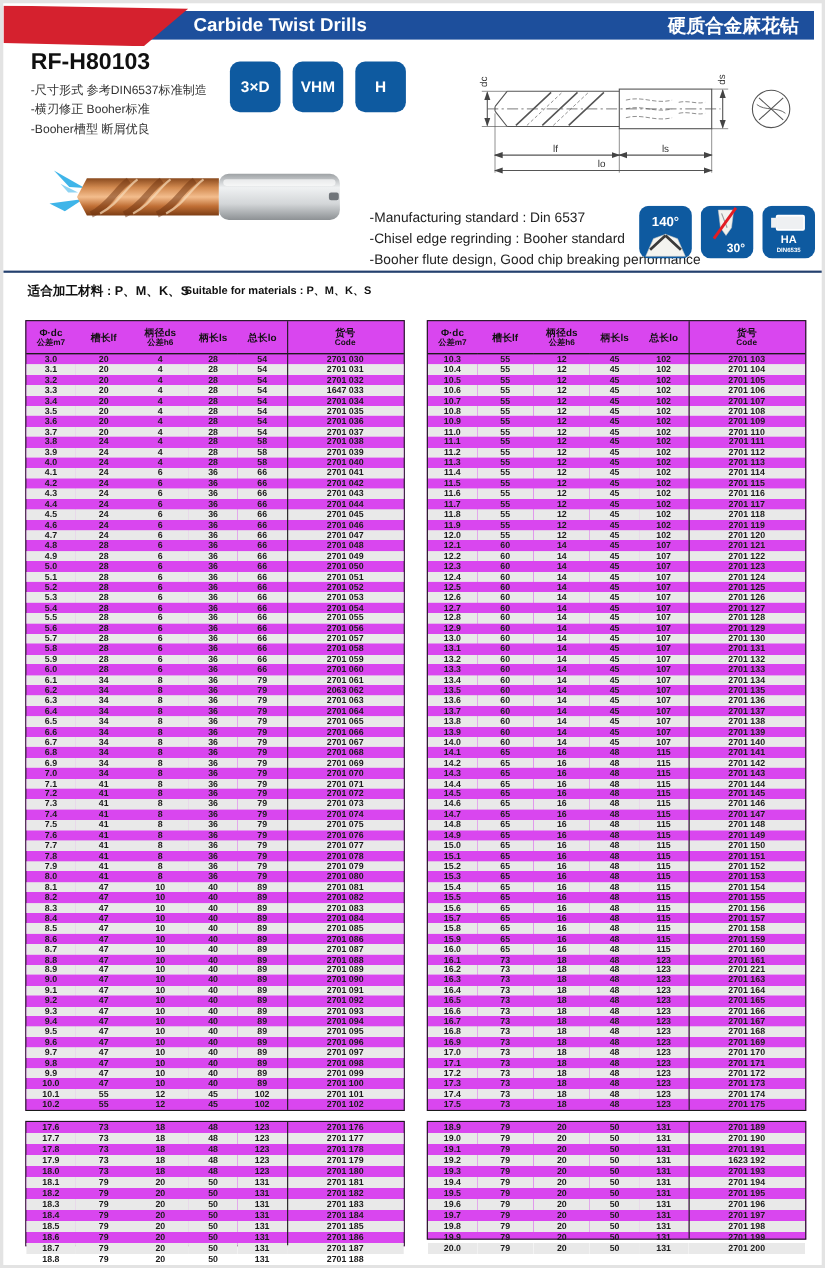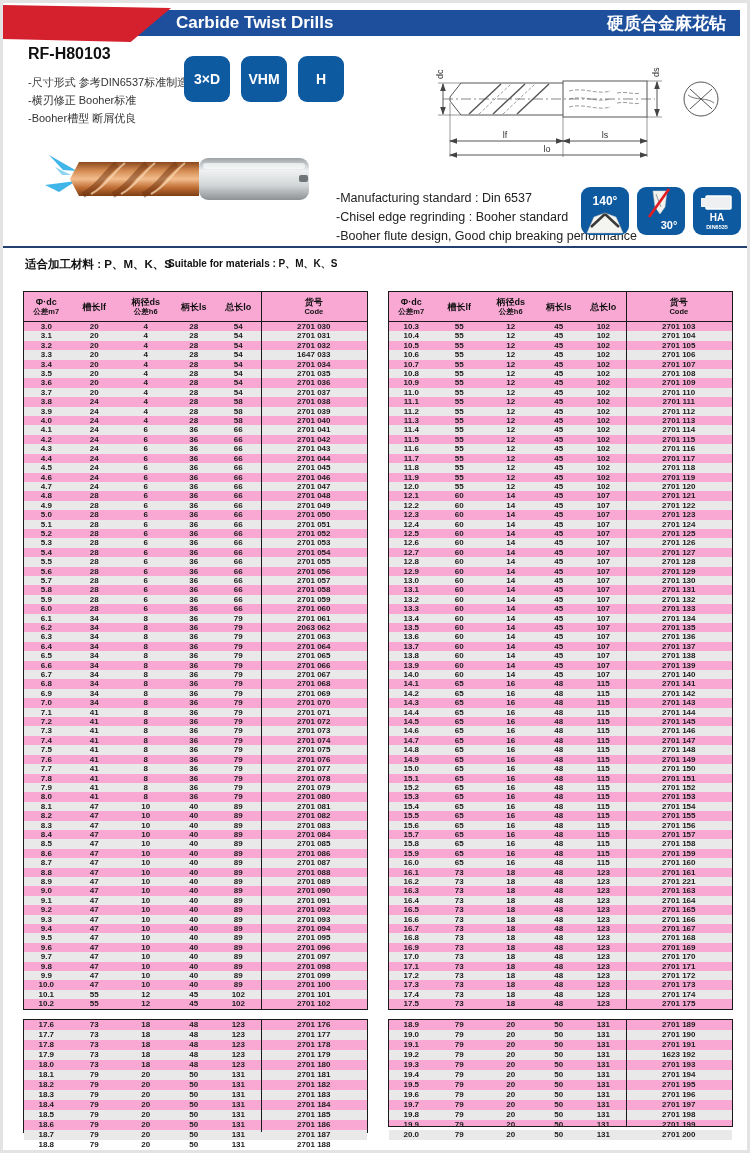--- a/index.html
+++ b/index.html
@@ -9,37 +9,37 @@
   
   .blue-bar{position:absolute;left:55px;top:7px;width:682px;height:26px;
             background:var(--brand-blue,#1d4f9c);display:flex;align-items:center;
             justify-content:space-between;padding:0 14px 0 118px;box-sizing:border-box;}
   .blue-bar span{color:#fff;font-weight:bold;font-size:17px;white-space:nowrap;}
   .red-ribbon{position:absolute;left:0;top:2px;width:168px;height:37px;
               background:var(--accent-red,#d5212e);
               clip-path:polygon(0 0,100% 8%,76% 100%,0 92%);}
 
   
-  .model{position:absolute;left:25px;top:42px;font-size:16px;font-weight:800;color:#101010;}
+  .model{position:absolute;left:25px;top:42px;font-size:21px;font-weight:800;color:#101010;}
   .specs{position:absolute;left:25px;top:70px;font-size:11px;color:#333;line-height:18px;}
-  .badges{position:absolute;left:181px;top:53px;display:flex;gap:11px;align-items:center;}
+  .badges{position:absolute;left:206px;top:53px;display:flex;gap:11px;align-items:center;}
   .badge{width:46px;height:46px;border-radius:9px;background:var(--badge-blue,#0e5aa0);
          color:#fff;font-weight:bold;font-size:14px;display:flex;align-items:center;justify-content:center;}
   .diagram{position:absolute;left:432px;top:48px;}
   .photo{position:absolute;left:38px;top:134px;}
 
   .notes{position:absolute;left:333px;top:186px;font-size:12.5px;color:#222;line-height:19px;}
   .feats{position:absolute;left:578px;top:184px;display:flex;gap:8px;}
 
   .divider{position:absolute;left:0;top:243px;width:750px;height:2px;background:#24406e;}
   .mat-zh{position:absolute;left:22px;top:254px;font-size:11.5px;font-weight:bold;color:#111;}
   .mat-en{position:absolute;left:165px;top:254px;font-size:10px;font-weight:bold;color:#111;}
 
   
-  .twrap{border:1.6px solid #1a1a1a;position:relative;background:#f9a8d4;box-sizing:border-box;}
+  .twrap{border:1.6px solid #1a1a1a;position:relative;background:#d946ef;box-sizing:border-box;}
   .tblA{position:absolute;left:20px;top:288px;width:345px;}
   .tblB{position:absolute;left:385px;top:288px;width:345px;}
   .tblC{position:absolute;left:20px;top:1016px;width:345px;height:114px;}
   .tblD{position:absolute;left:385px;top:1016px;width:345px;height:108px;}
   .vline{position:absolute;left:69%;top:0;bottom:0;width:1.6px;background:#1a1a1a;}
   table{width:100%;border-collapse:collapse;table-layout:fixed;}
   thead th{height:29px;padding:0;border-bottom:1.6px solid #1a1a1a;font-size:9px;
            line-height:10px;color:#111;vertical-align:middle;}
   thead th .sub{font-size:7.5px;line-height:9px;}
   td{font-size:8px;height:9.4px;line-height:9.4px;text-align:center;font-weight:bold;

